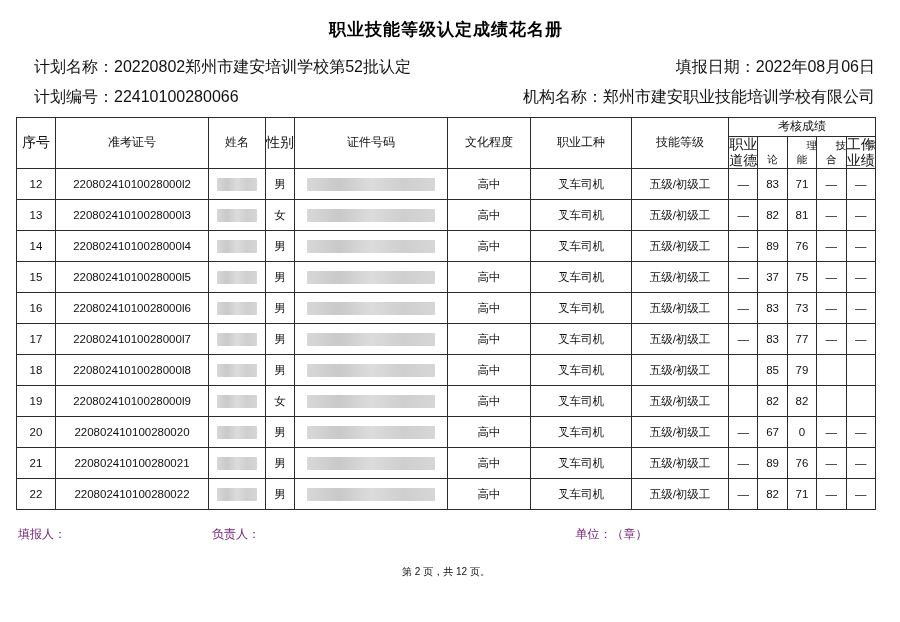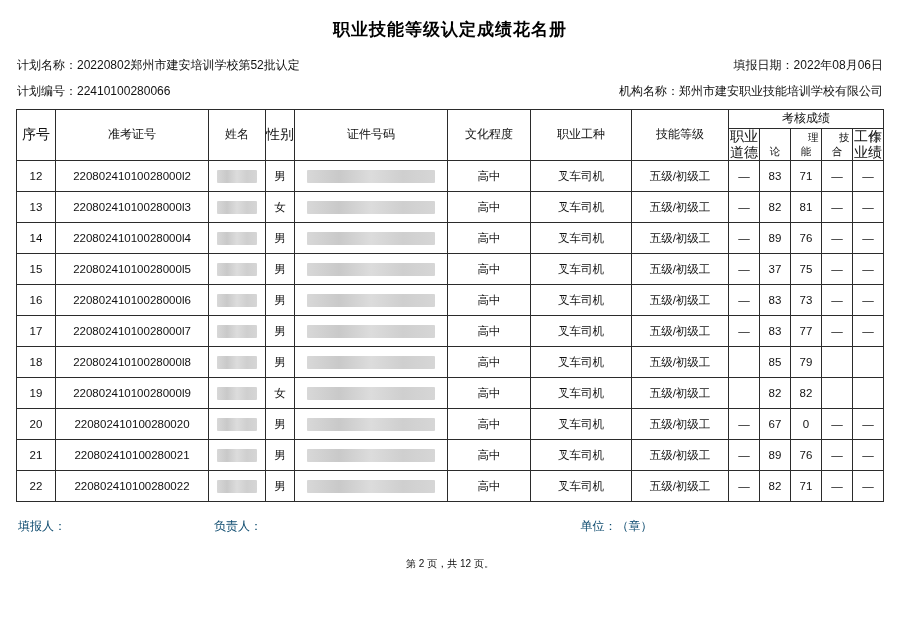--- a/index.html
+++ b/index.html
@@ -12,38 +12,38 @@
     background: #ffffff;
     font-family: "Liberation Sans", "DejaVu Sans", sans-serif;
     color: #1a1a1a;
     position: relative;
     overflow: hidden;
   }
   .page {
     width: 900px;
     height: 622px;
     box-sizing: border-box;
-    padding: 14px 16px 0 16px;
+    padding: 14px 24px 0 16px;
     position: relative;
   }
   .doc-title {
     text-align: center;
     font-size: 17px;
     font-weight: bold;
     letter-spacing: 1px;
     margin: 4px 0 16px 0;
     color: #000;
   }
   .meta-row {
     display: flex;
     justify-content: space-between;
     align-items: baseline;
-    font-size: 12px;
+    font-size: 16px;
     color: #111;
-    margin: 0 1px 9px 1px;
+    margin: 0 1px 9px 18px;
   }
   .meta-left, .meta-right {
     white-space: nowrap;
   }
   .meta-label { color: #111; }
   .meta-value { color: #111; }
   table.roster {
     width: 100%;
     border-collapse: collapse;
     table-layout: fixed;
@@ -95,21 +95,21 @@
     filter: blur(0.6px);
     vertical-align: middle;
   }
   .redact.name { width: 40px; }
   .redact.idcard { width: 128px; }
   .footer-row {
     display: flex;
     font-size: 12px;
     margin-top: 16px;
     padding: 0 2px;
-    color: #0c4a6e;
+    color: #701a75;
   }
   .footer-row .f1 { width: 26%; text-align: left; }
   .footer-row .f2 { width: 34%; text-align: left; }
   .footer-row .f3 { width: 40%; text-align: left; padding-left: 110px; }
   .page-num {
     text-align: center;
     font-size: 10px;
     margin-top: 22px;
     color: #111;
   }

